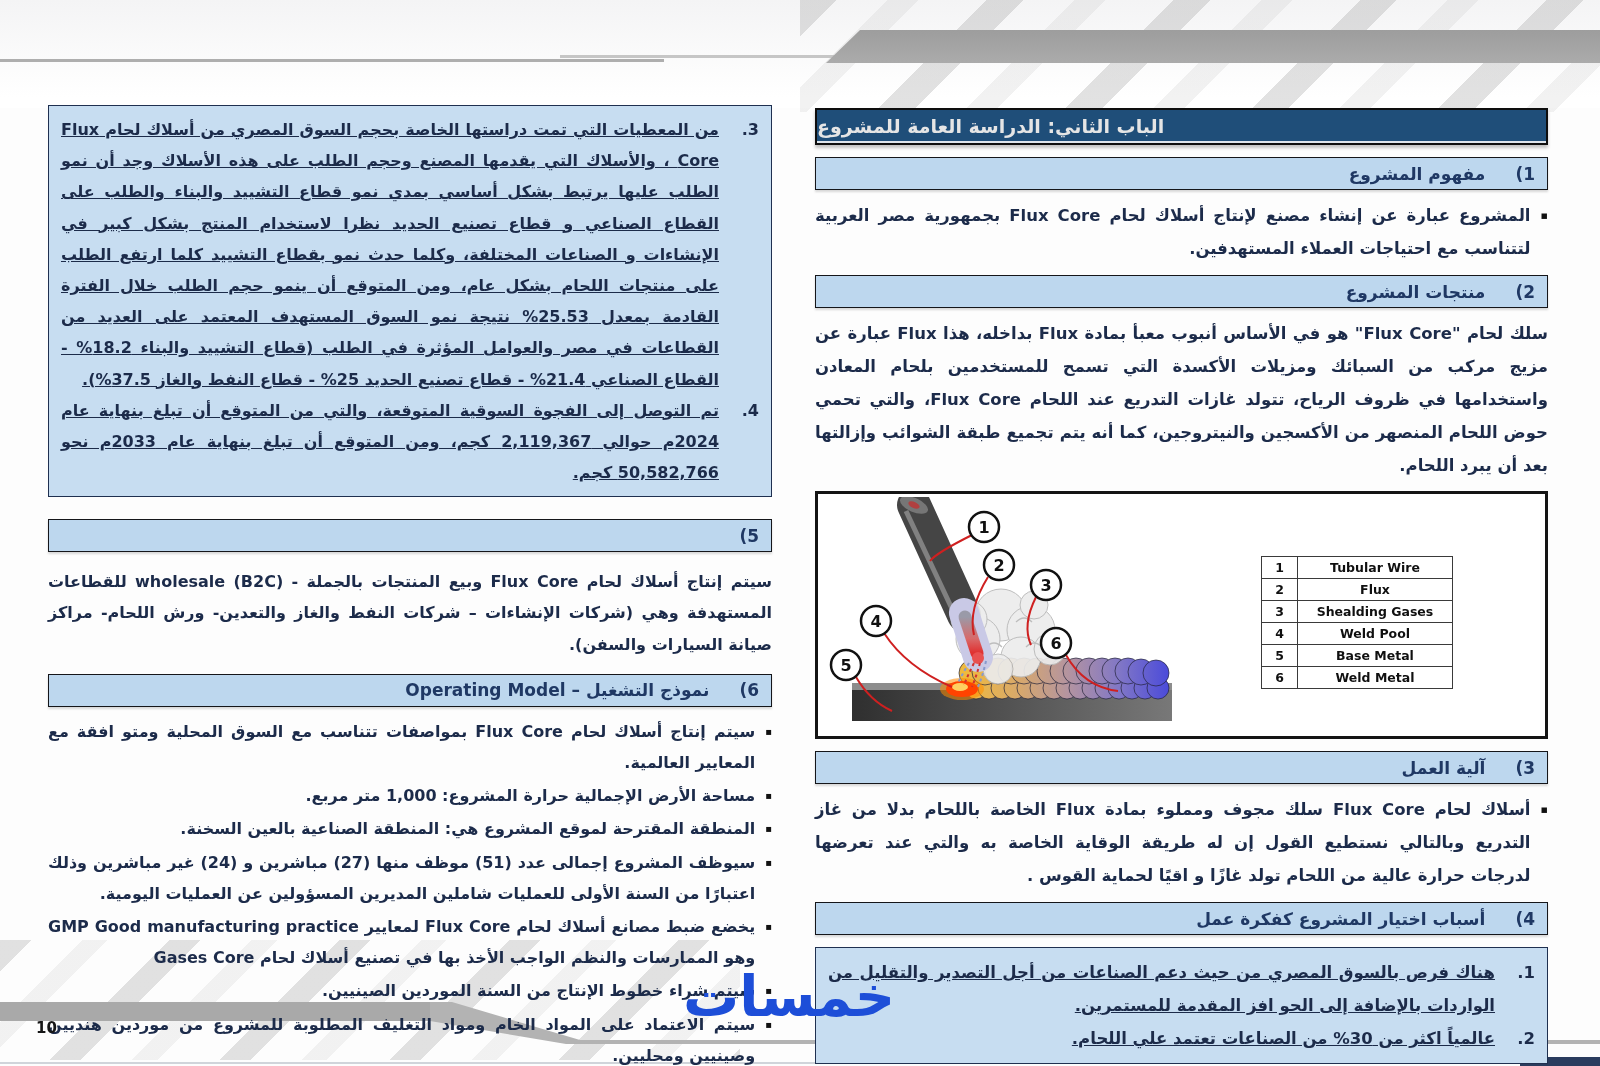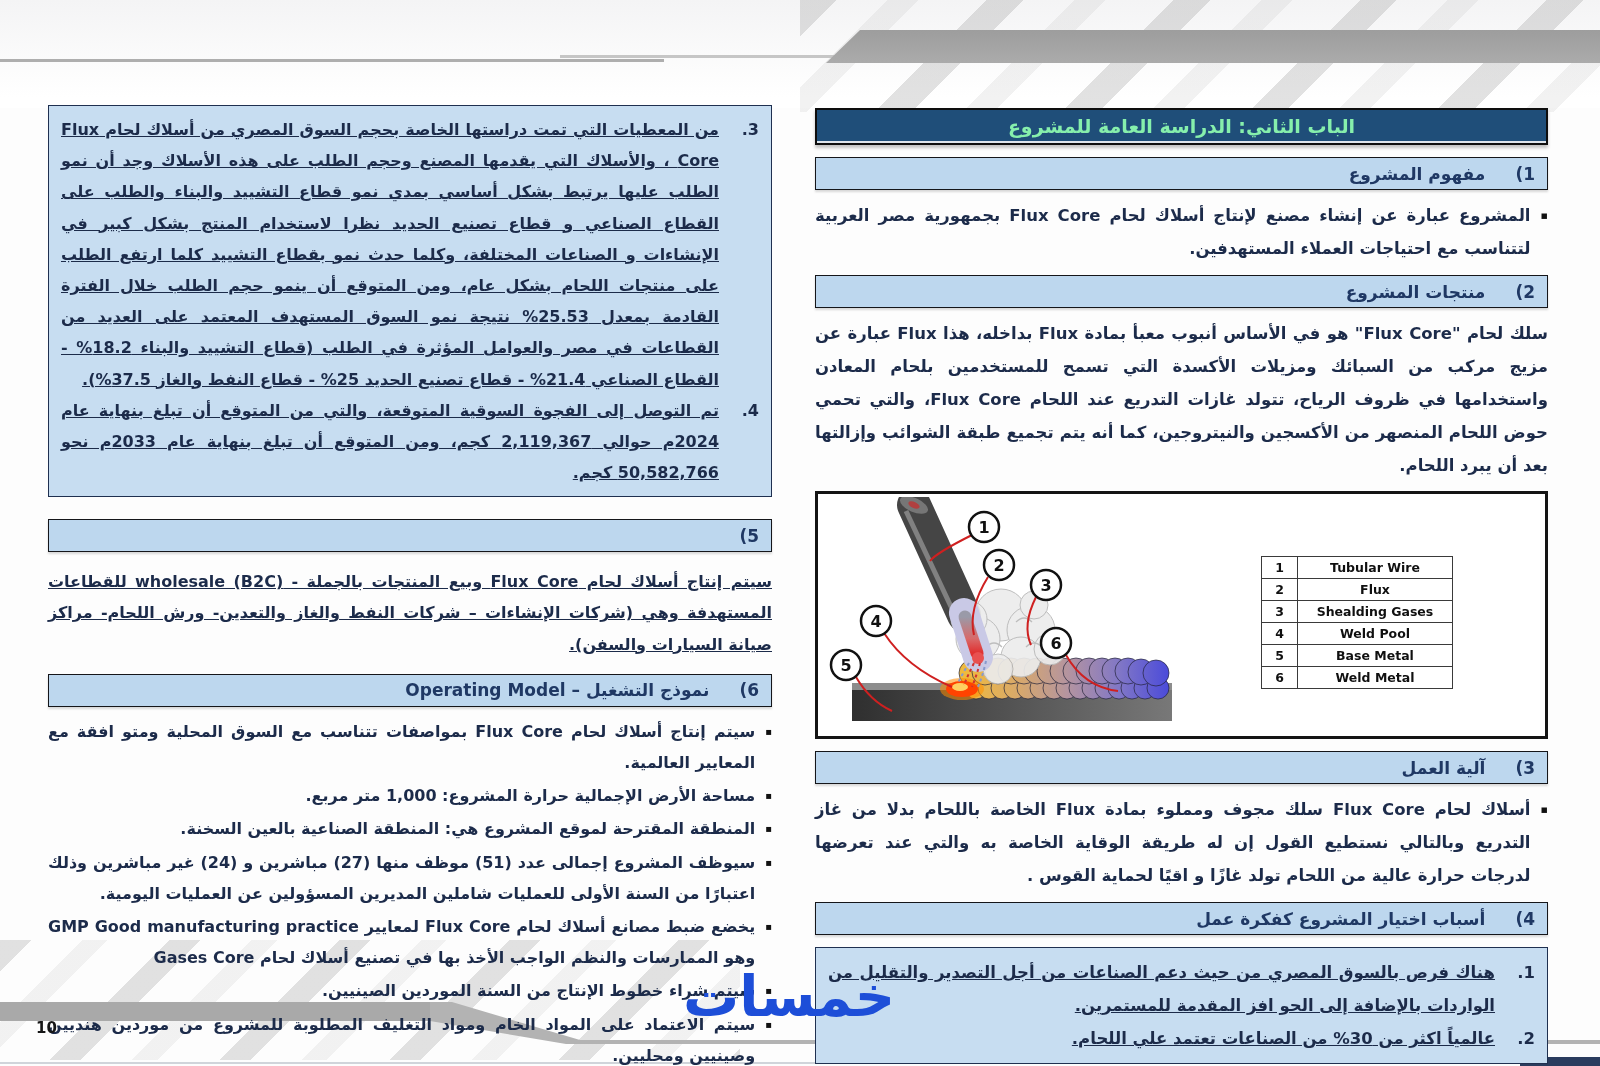--- a/index.html
+++ b/index.html
@@ -29,22 +29,22 @@
   .page-number { position:absolute; left:36px; top:1000px; z-index:2;
     font-size:15px; font-weight:bold; color:#161616;margin-top:19px; }
   .watermark { position:absolute; left:683px; top:964px; z-index:2;
     font-size:56px; font-weight:bold; color:#1d4ed8; letter-spacing:2px; }
 
   
   .col { position:absolute; z-index:2; direction:rtl; color:#1c2b4a; }
   .col-right { top:108px; right:52px; width:733px; }
   .col-left  { top:105px; left:48px;  width:724px; font-size:16px; }
 
-  .chapter-bar { height:37px; line-height:33px; background:#1F4E79; color:#86efac;
-    text-align:center; font-size:19px; font-weight:bold;
+  .chapter-bar { height:37px; line-height:33px; background:#1F4E79; color:#e5e5e5;
+    text-align:left; font-size:19px; font-weight:bold;
     border:2px solid #0e0e0e; box-shadow:inset 0 -2px 0 rgba(255,255,255,.85), 0 3px 3px #c2c2c2;
     margin-bottom:12px; }
 
   .sec-header { display:flex; align-items:center; gap:30px; background:#BDD7EE;
     border:1.6px solid #15161a; height:33px; padding:0 12px; color:#1F3864;
     font-size:17px; font-weight:bold; margin:10px 0 9px; box-shadow:0 2px 2px #d8d8d8; }
   .sec-num { white-space:nowrap; }
 
   .para { font-size:16.5px; font-weight:bold; line-height:2.0; text-align:justify; margin:4px 0 8px; }
   .col-left .para { font-size:16px; line-height:1.95; }
@@ -292,21 +292,21 @@
       </div>
       <div class="num-item">
         <span class="n">4.</span>
         <div class="t">تم التوصل إلى الفجوة السوقية المتوقعة، والتي من المتوقع أن تبلغ بنهاية عام 2024م حوالي 2,119,367 كجم، ومن المتوقع أن تبلغ بنهاية عام 2033م نحو 50,582,766 كجم.</div>
       </div>
     </div>
 
     <div class="sec-header" style="margin-top:22px;">
       <span class="sec-num">5)</span>
     </div>
-    <div class="para" style="margin:14px 0;text-decoration:underline;">سيتم إنتاج أسلاك لحام Flux Core وبيع المنتجات بالجملة - wholesale (B2C) للقطاعات المستهدفة وهي (شركات الإنشاءات – شركات النفط والغاز والتعدين- ورش اللحام- مراكز صيانة السيارات والسفن).</div>
+    <div class="para" style="margin:14px 0;">سيتم إنتاج أسلاك لحام Flux Core وبيع المنتجات بالجملة - wholesale (B2C) للقطاعات المستهدفة وهي (شركات الإنشاءات – شركات النفط والغاز والتعدين- ورش اللحام- مراكز صيانة السيارات والسفن).</div>
 
     <div class="sec-header">
       <span class="sec-num">6)</span>
       <span>نموذج التشغيل – Operating Model</span>
     </div>
     <ul class="bullets">
       <li>
           <span class="sq">▪</span>
           <div class="btext">سيتم إنتاج أسلاك لحام Flux Core بمواصفات تتناسب مع السوق المحلية ومتو افقة مع المعايير العالمية.</div>
         </li>

